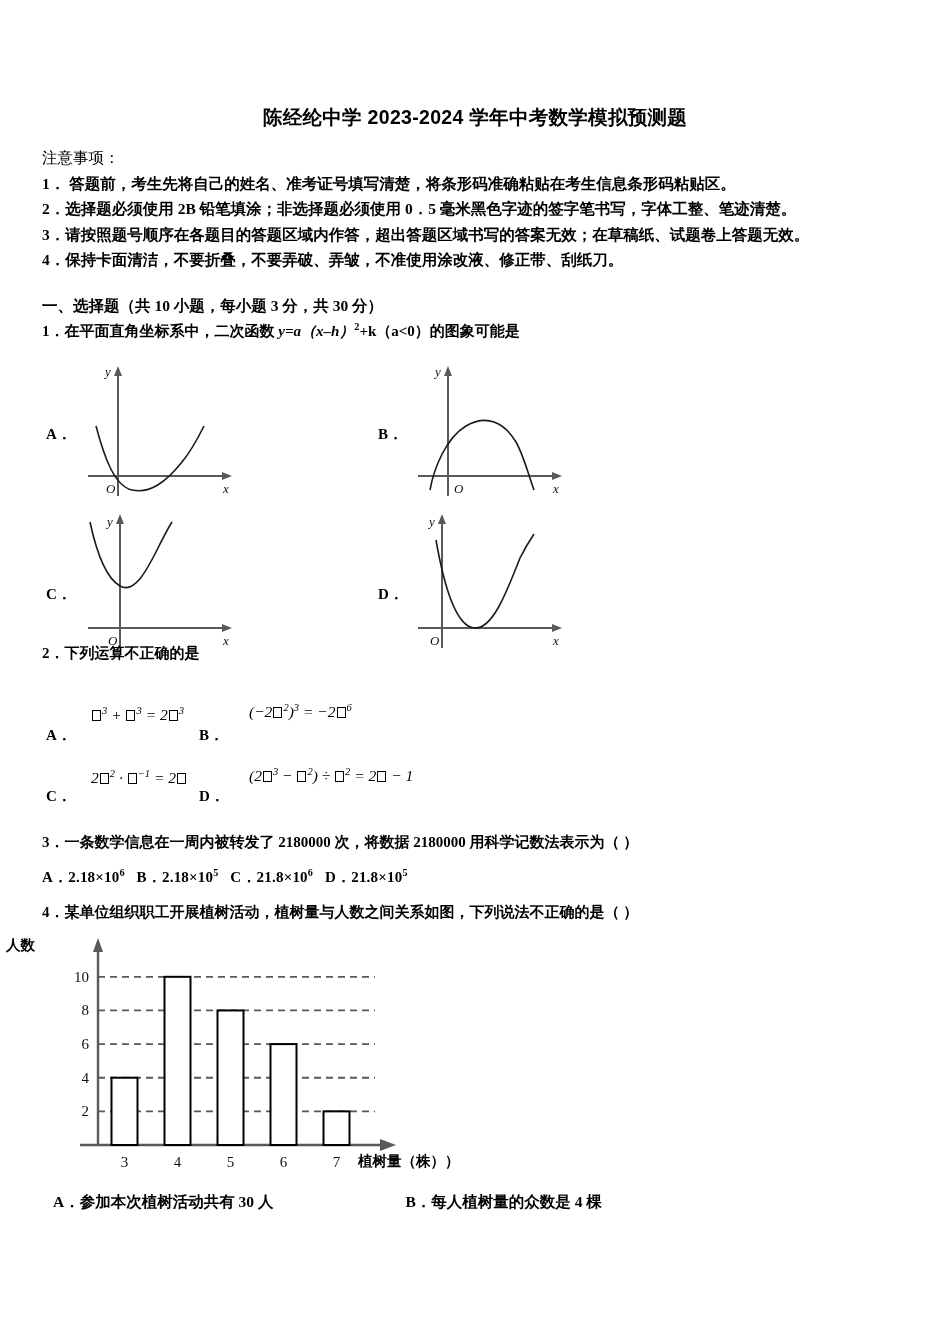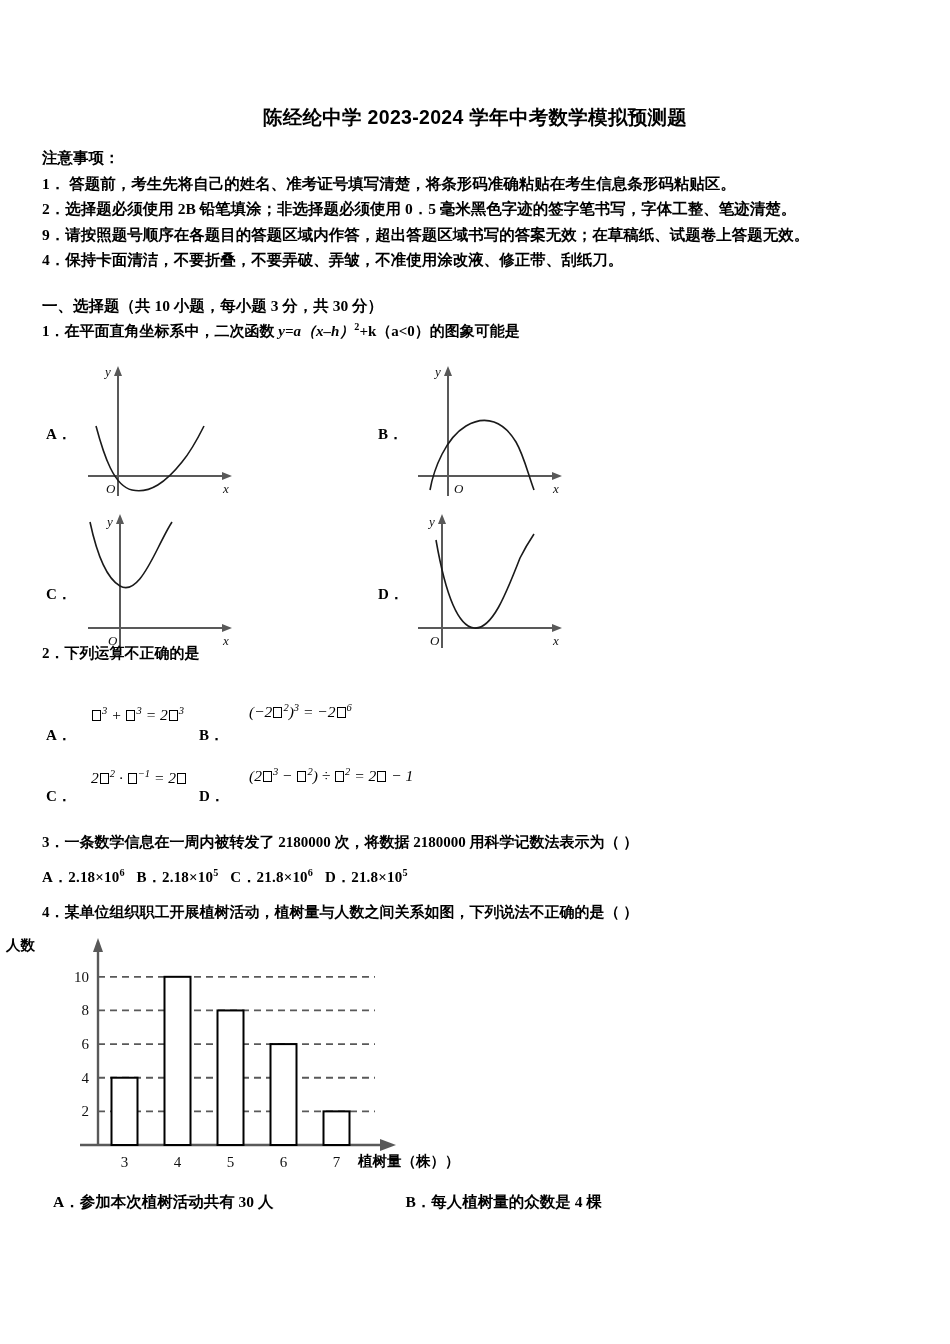--- a/index.html
+++ b/index.html
@@ -39,21 +39,21 @@
   .notice {
     position: absolute;
     left: 42px;
     top: 145px;
     width: 880px;
     font-size: 15.5px;
     line-height: 25.5px;
     font-weight: bold;
     font-family: "Liberation Serif", "DejaVu Serif", serif;
   }
-  .notice-head { font-weight: bold; }
+  .notice-head { font-weight: normal; }
   .notice-line { white-space: nowrap; font-weight: bold; }
 
   
   .section-heading {
     position: absolute;
     left: 42px;
     top: 296px;
     font-size: 15.5px;
     font-weight: bold;
   }
@@ -145,21 +145,21 @@
 <body>
 
 <div class="page">
 
   <div class="doc-title">陈经纶中学 2023-2024 学年中考数学模拟预测题</div>
 
   <div class="notice">
     <div class="notice-head">注意事项：</div>
     <div class="notice-line">1．  答题前，考生先将自己的姓名、准考证号填写清楚，将条形码准确粘贴在考生信息条形码粘贴区。</div>
     <div class="notice-line">2．选择题必须使用 2B 铅笔填涂；非选择题必须使用 0．5 毫米黑色字迹的签字笔书写，字体工整、笔迹清楚。</div>
-    <div class="notice-line">9．请按照题号顺序在各题目的答题区域内作答，超出答题区域书写的答案无效；在草稿纸、试题卷上答题无效。</div>
+    <div class="notice-line">3．请按照题号顺序在各题目的答题区域内作答，超出答题区域书写的答案无效；在草稿纸、试题卷上答题无效。</div>
     <div class="notice-line">4．保持卡面清洁，不要折叠，不要弄破、弄皱，不准使用涂改液、修正带、刮纸刀。</div>
   </div>
 
   <div class="section-heading">一、选择题（共 10 小题，每小题 3 分，共 30 分）</div>
 
   <div class="q-text q1">
     <span>1．在平面直角坐标系中，二次函数 </span><span class="ital">y</span><span class="ital">=a（x–h）</span><sup>2</sup><span>+k（a&lt;0）的图象可能是</span>
   </div>
 
   <div class="opt-letter" style="left:46px; top:425px;">A．</div>

